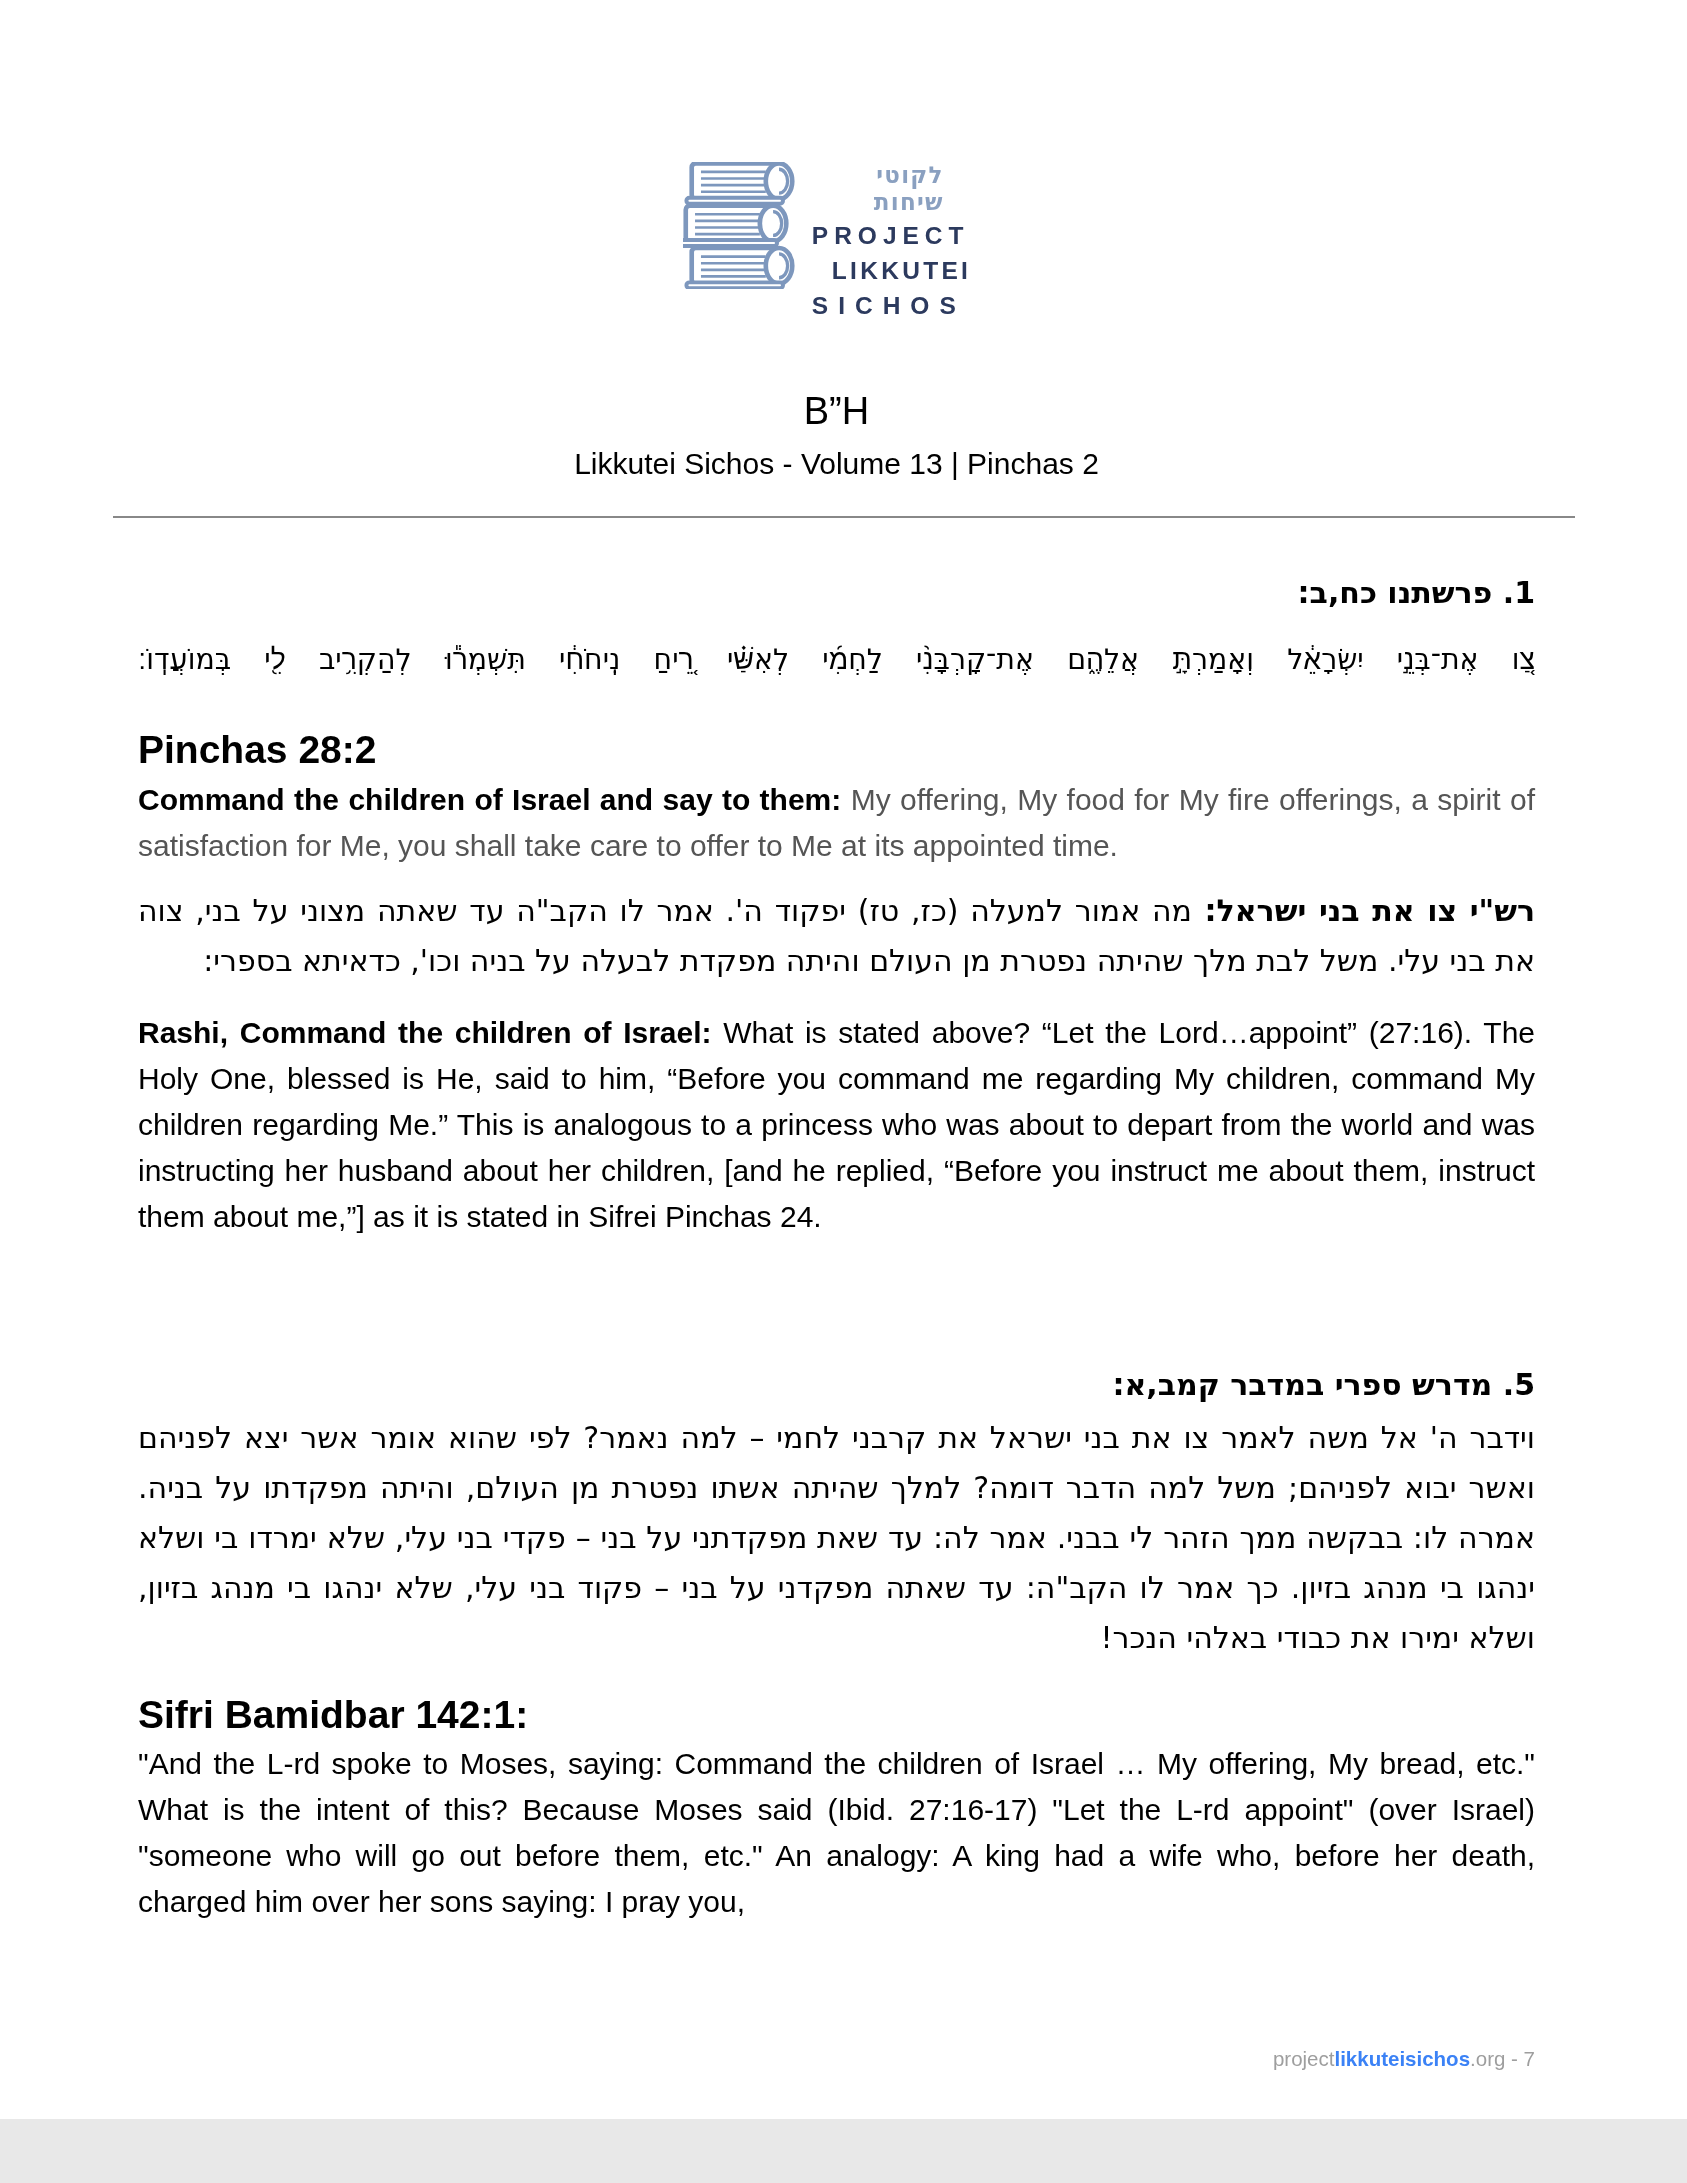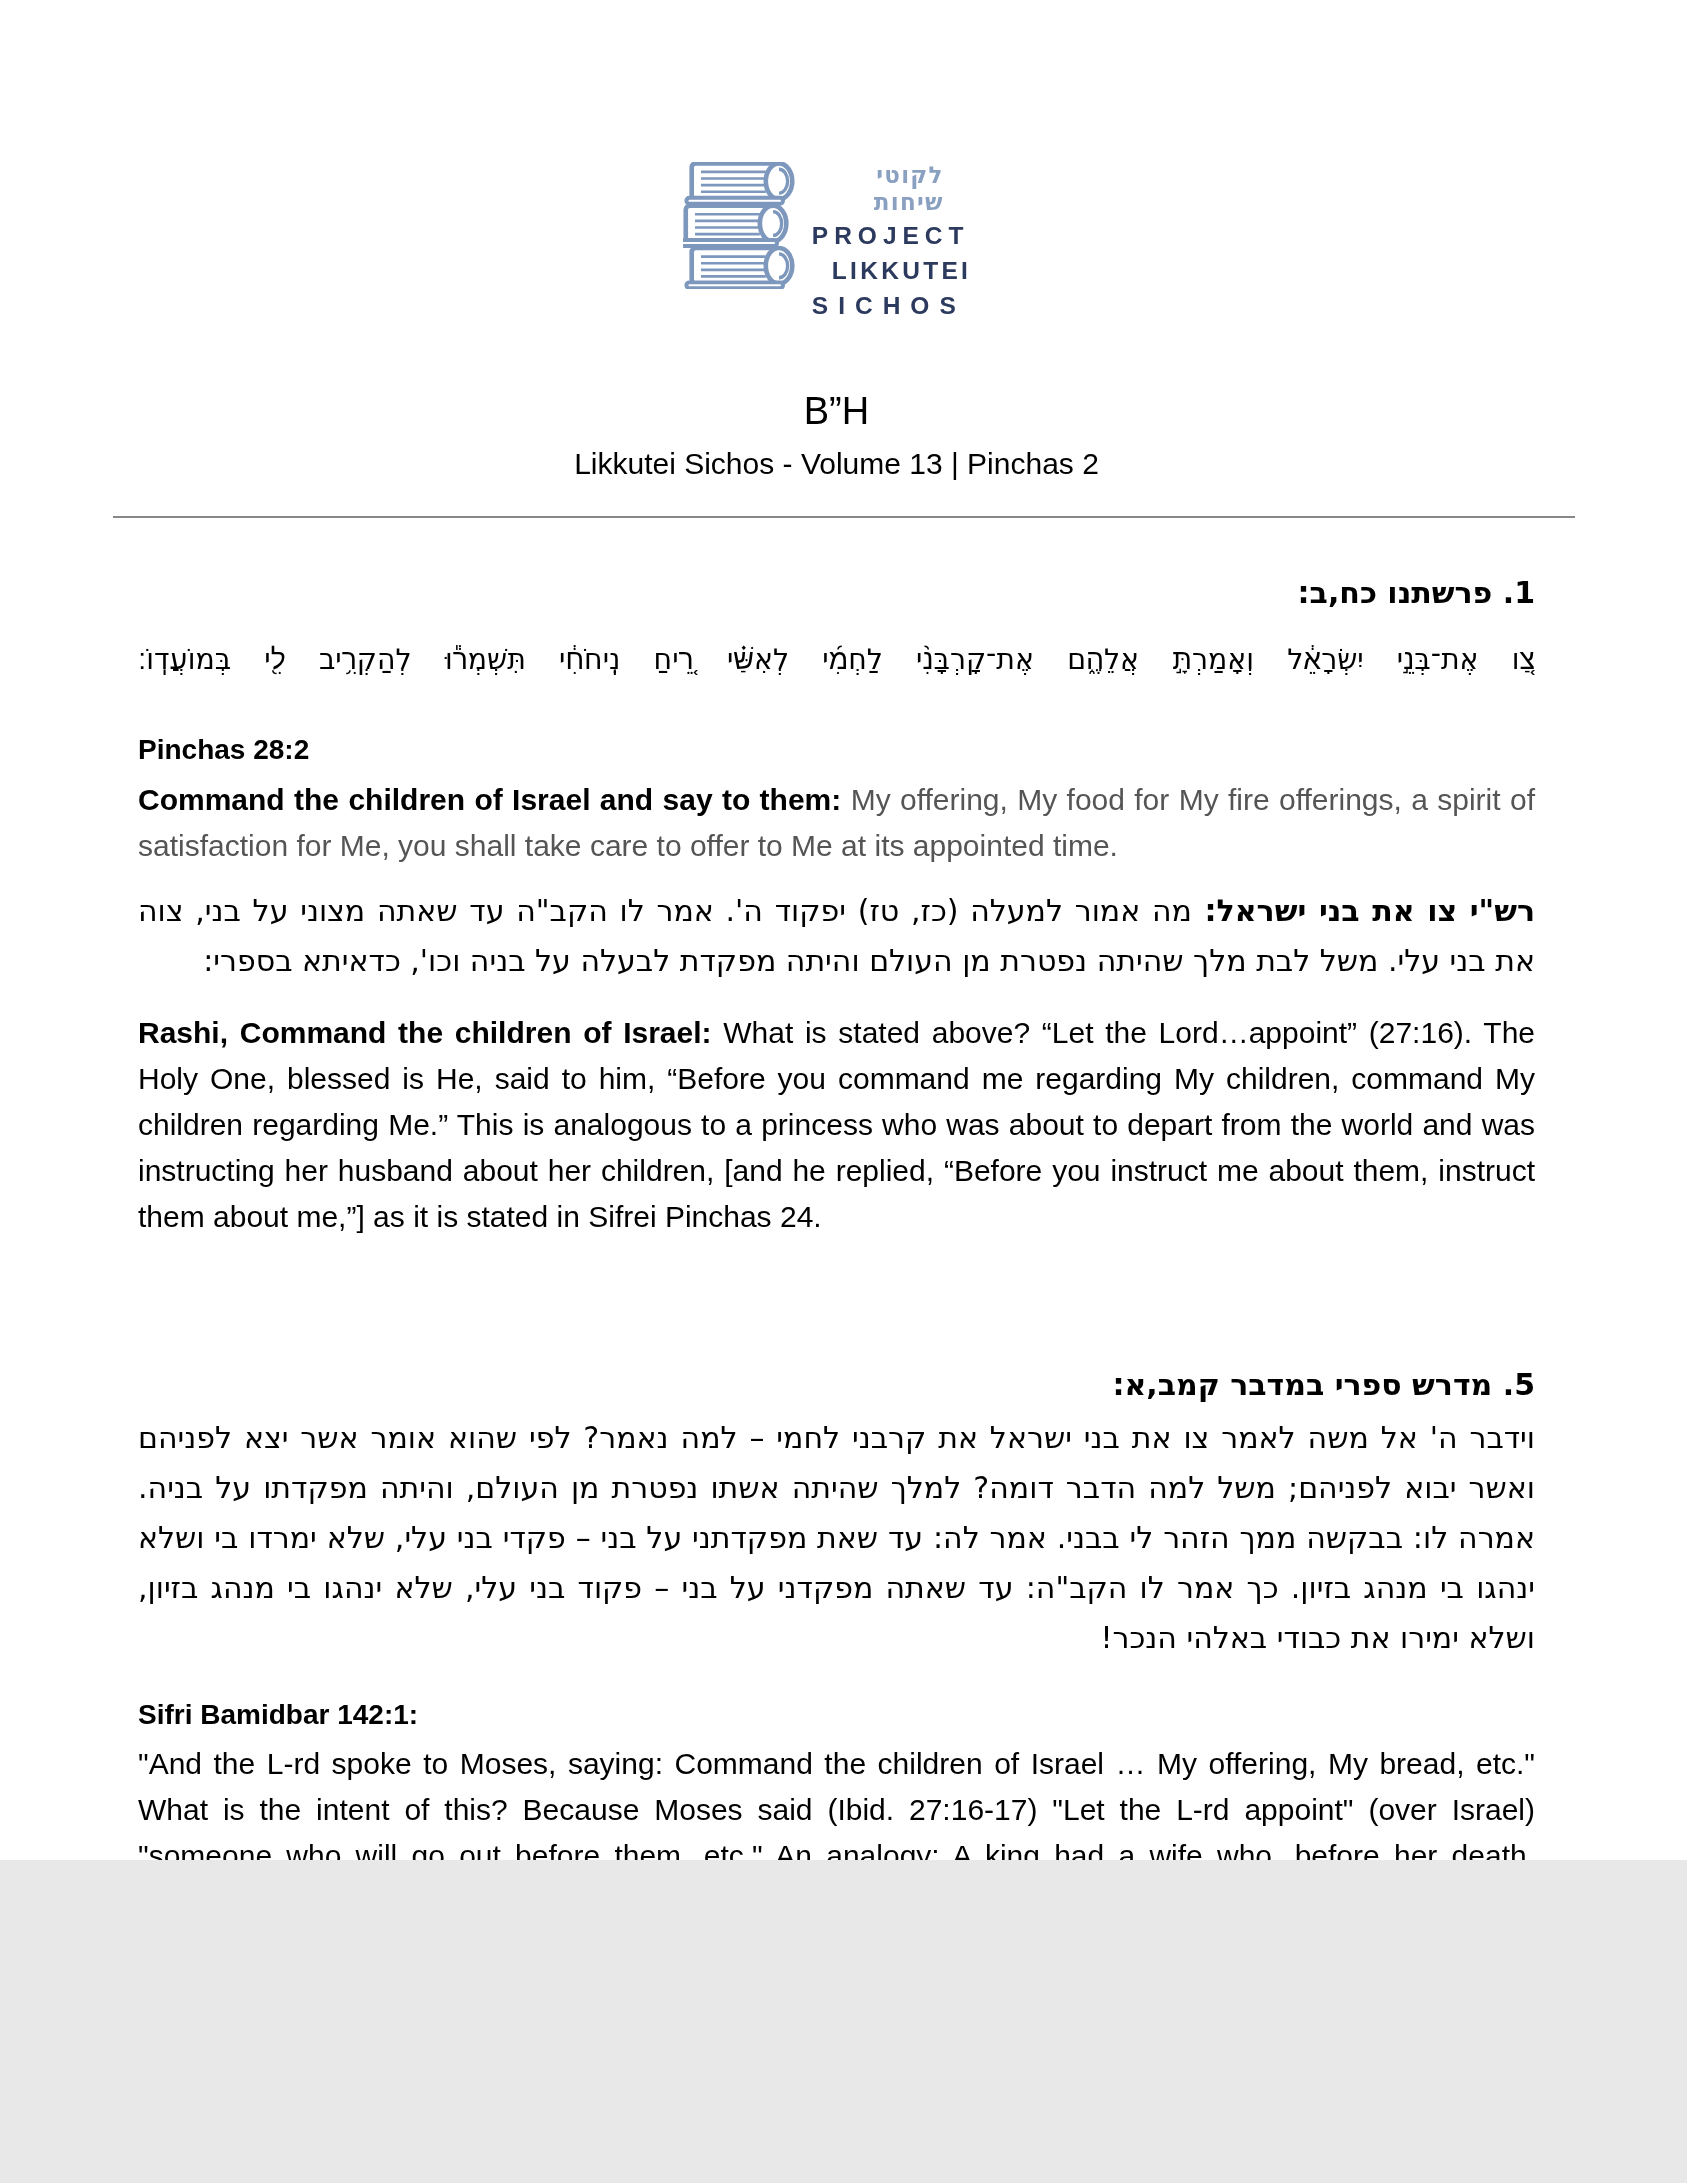--- a/index.html
+++ b/index.html
@@ -1,19 +1,19 @@
 <!DOCTYPE html>
 <html style="font-size:10.6px"><head>
 <meta charset="utf-8">
 <style>
   * { margin:0; padding:0; box-sizing:border-box; }
   html,body { background:#e8e8e8; }
   .page {
     position:relative;
-    width:1687px; height:1860px;
+    width:1687px; height:2119px;
     margin:0 auto;
     background:#ffffff;
     font-family:"Liberation Sans","DejaVu Sans",sans-serif;
     color:#000;
     overflow:hidden;
   }
   .content { padding:0 152px 0 138px; }
 
   
   .logo-block {
@@ -52,21 +52,21 @@
     font-family:"DejaVu Sans",sans-serif;
   }
   .h2-s1 { margin-top:56px; }
   .verse {
     direction:rtl;
     margin-top:24px;
     font-size:28.4px; line-height:50px;
     text-align:justify; text-align-last:justify;
     font-family:"DejaVu Sans",sans-serif;
   }
-  .en-heading { font-size:28px; font-weight:700; line-height:37px; }
+  .en-heading { font-size:39px; font-weight:700; line-height:37px; }
   .h3-pinchas { margin-top:46px; }
   .en-para {
     font-size:30px; line-height:46px;
     text-align:justify;
   }
   .p-translation { margin-top:9.3px; }
   .p-translation .lead { font-weight:700; color:#000; }
   .p-translation .muted { color:#555; }
   .he-para {
     direction:rtl;

